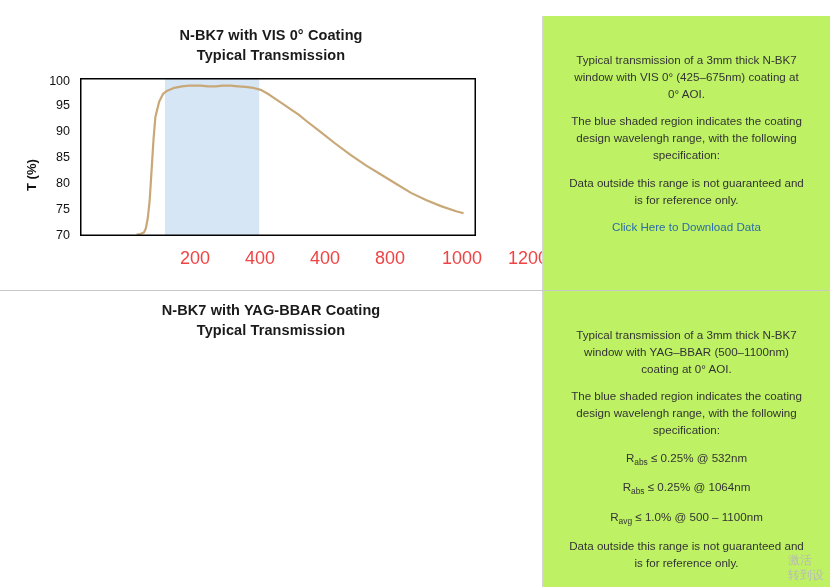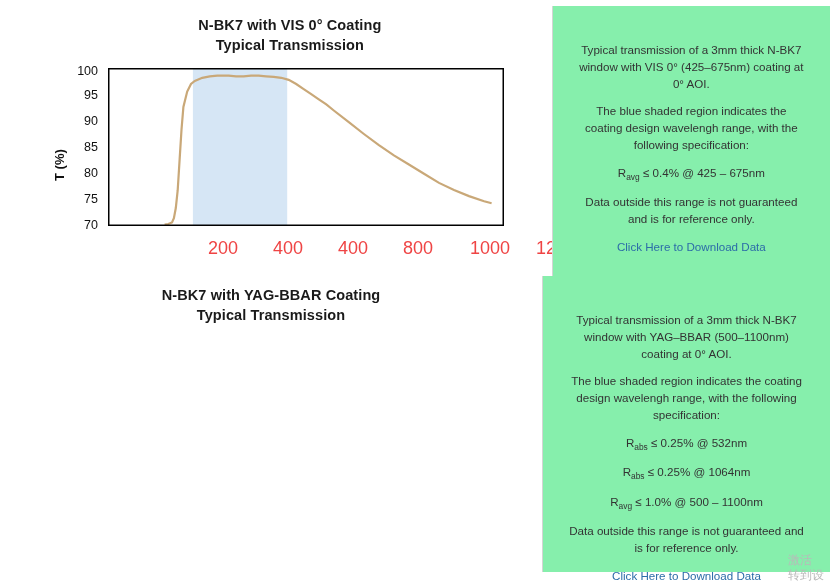--- a/index.html
+++ b/index.html
@@ -6,37 +6,37 @@
   html, body {
     margin: 0; padding: 0;
     width: 830px; height: 587px;
     background: #ffffff;
     font-family: "Liberation Sans", sans-serif;
     overflow: hidden;
   }
   .page { position: relative; width: 830px; height: 587px; background:#fff; }
 
   .panel { position: absolute; left: 0; width: 830px; display: flex; }
-  .panel-top { top: 6px; height: 290px; padding-left: 28px; }
-  .panel-bottom { top: 276px; height: 296px; justify-content: space-between; }
+  .panel-top { top: 16px; height: 290px; }
+  .panel-bottom { top: 291px; height: 296px; justify-content: space-between; }
 
   .divider-h {
     position: absolute; left: 0; top: 290px; width: 830px; height: 1px;
     background: #c8c8c8;
   }
 
   .chart-area {
     position: relative;
     width: 542px; height: 100%;
     background: #ffffff;
   }
   .side-area {
     position: relative;
     width: 288px; height: 100%;
-    background: #86efac;
+    background: #bef264;
     border-left: 1px solid #d4d4d4;
   }
 
   .chart-title {
     text-align: center;
     font-size: 14.5px;
     font-weight: bold;
     color: #1a1a1a;
     line-height: 1.35;
     padding-top: 10px;
@@ -155,21 +155,20 @@
         <polyline fill="none" stroke="#c9a878" stroke-width="2.2" points="56.6,156.5 60.3,156.0 64.0,154.4 65.9,150.2 67.8,140.0 69.7,122.2 71.6,91.9 73.5,61.7 75.4,38.9 79.2,23.6 83.0,16.0 86.8,12.9 94.3,9.8 101.8,8.3 109.3,7.7 113.0,7.7 120.6,7.7 128.1,8.3 135.6,8.3 143.1,7.7 150.6,7.7 158.1,8.3 165.7,8.8 173.2,9.8 180.7,11.9 188.2,16.0 195.7,21.1 203.2,26.2 210.8,31.3 218.3,36.4 225.8,42.5 240.8,54.2 255.9,66.0 270.9,77.2 285.9,87.4 300.9,96.5 316.0,105.7 331.0,114.9 346.0,122.0 361.0,128.1 376.1,133.2 383.6,135.2"></polyline>
 
         <rect x="0.75" y="0.75" width="394.5" height="156.5" fill="none" stroke="#000000" stroke-width="1.5"></rect>
       </svg>
     </div>
 
     <div class="side-area">
       <div class="side-inner side-text" style="padding-top:36px;">
         <p>Typical transmission of a 3mm thick N-BK7 window with VIS 0° (425–675nm) coating at 0° AOI.</p>
         <p>The blue shaded region indicates the coating design wavelengh range, with the following specification:</p>
-        <p class="spec-line"><span>R</span><sub>avg</sub><span> ≤ 0.4% @ 425 – 675nm</span></p>
         <p style="margin-top:11px;">Data outside this range is not guaranteed and is for reference only.</p>
         <a class="side-link">Click Here to Download Data</a>
       </div>
     </div>
   </div>
 
   <div class="divider-h"></div>
 
   <div class="panel panel-bottom">
 

